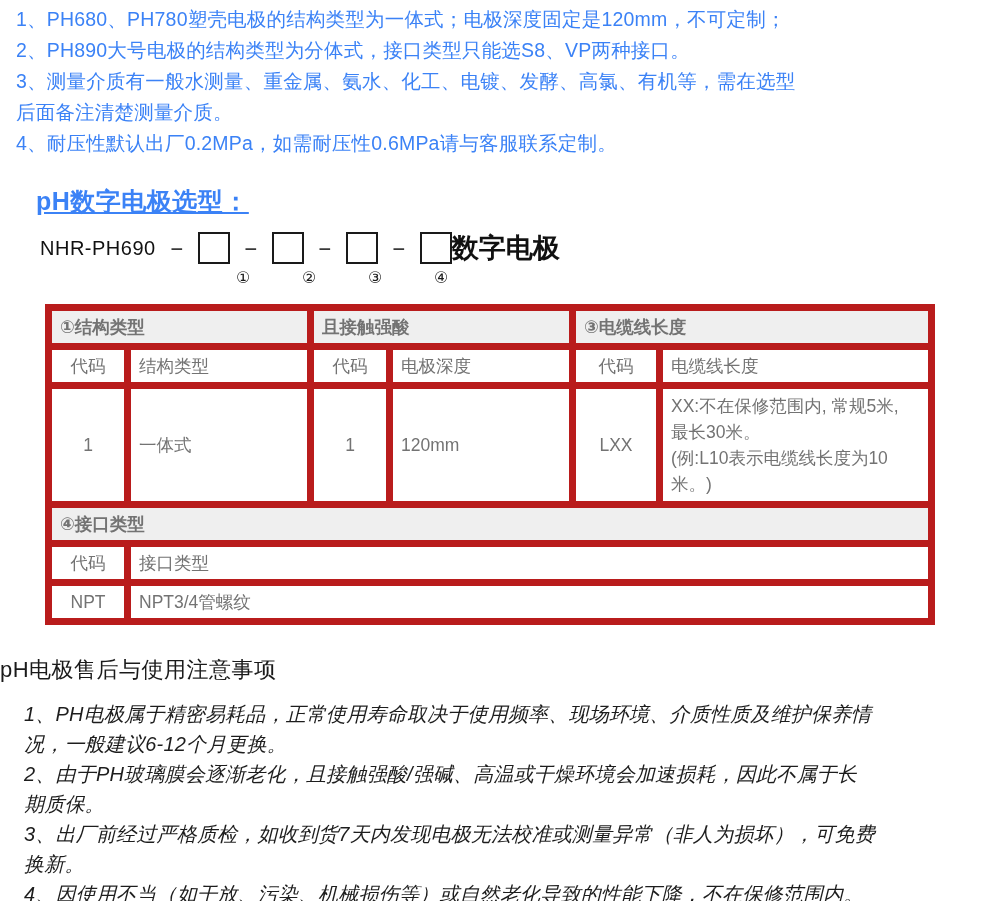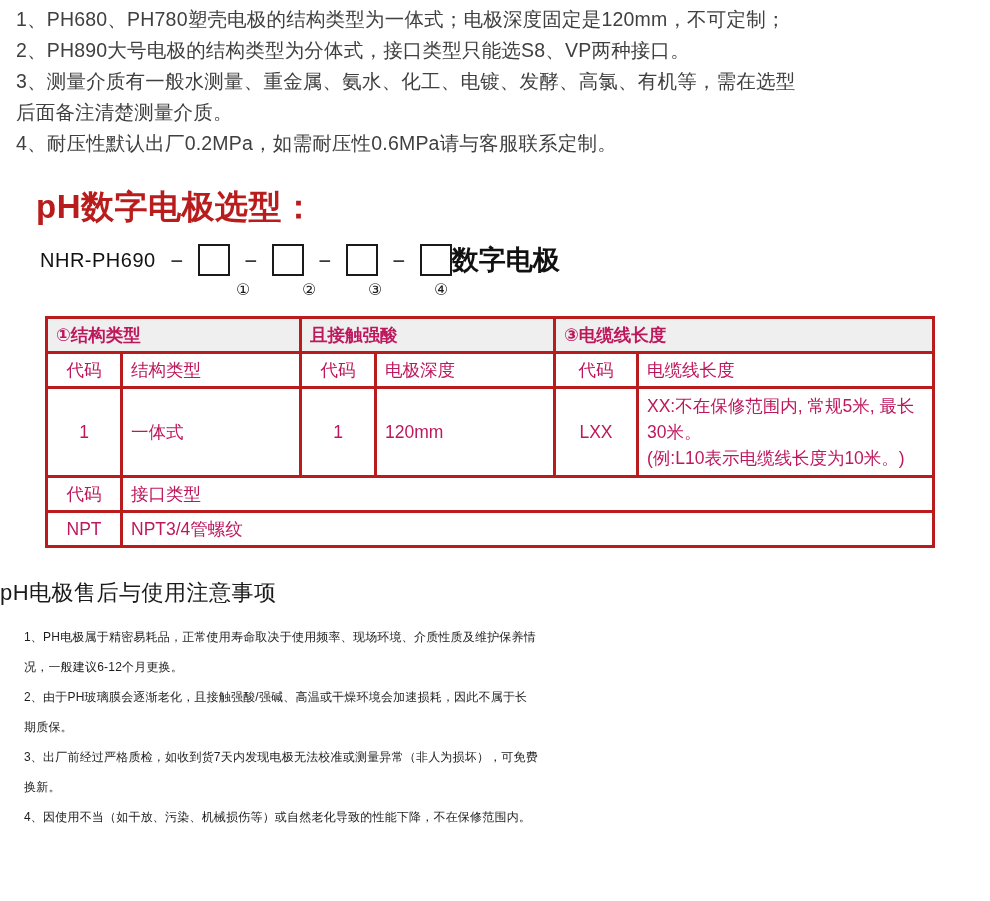--- a/index.html
+++ b/index.html
@@ -21,30 +21,31 @@
   }
 
   
   .notes {
     padding: 4px 30px 0 16px;
   }
   .note-line {
     font-size: 19.5px;
     line-height: 31px;
     letter-spacing: 0.2px;
-    color: #404040;
+    color: #3b82f6;
   }
 
   
   .section-title {
     margin: 26px 0 10px 36px;
-    font-size: 33px;
+    font-size: 25px;
     font-weight: bold;
     letter-spacing: 0.5px;
-    color: #b91c1c;
+    color: #3b82f6;
+    text-decoration: underline;
   }
 
   
   .model-row {
     display: flex;
     align-items: center;
     margin-left: 40px;
     height: 40px;
   }
   .model-prefix {
@@ -85,25 +86,25 @@
   .c4 { left: 394px; }
 
   
   .sel-table {
     margin: 14px 0 0 45px;
     width: 890px;
     border-collapse: collapse;
     background: #fff;
   }
   .sel-table td {
-    border: 3px solid #b91c1c;
+    border: 7px solid #b91c1c;
     font-size: 17.5px;
     padding: 4px 8px;
     vertical-align: middle;
-    color: #be185d;
+    color: #737373;
   }
   .hdr-cell {
     background: #efefef;
     font-weight: bold;
     font-size: 18px;
   }
   .w-code { width: 56px; text-align: center; }
   .w-name1 { width: 160px; }
   .w-code2 { width: 56px; text-align: center; }
   .w-name2 { width: 160px; }
@@ -116,24 +117,25 @@
     text-align: left;
     font-size: 22px;
     margin: 30px 8px 14px 0;
     color: #1a1a1a;
     letter-spacing: 0.5px;
   }
   .after-body {
     padding: 0 26px 0 24px;
   }
   .after-line {
-    font-size: 12px;
+    font-size: 20px;
     line-height: 30px;
     color: #1d1d1d;
     letter-spacing: 0.2px;
+    font-style: italic;
   }
 </style>
 </head>
 <body>
 
 <div class="page">
 
   <div class="notes">
     <div class="note-line">1、PH680、PH780塑壳电极的结构类型为一体式；电极深度固定是120mm，不可定制；</div>
     <div class="note-line">2、PH890大号电极的结构类型为分体式，接口类型只能选S8、VP两种接口。</div>
@@ -184,20 +186,23 @@
         <td class="w-name1">一体式</td>
         <td class="w-code2 cell-center">1</td>
         <td class="w-name2">120mm</td>
         <td class="w-code3 cell-center">LXX</td>
         <td class="two-line">
           <div>XX:不在保修范围内, 常规5米, 最长30米。</div>
           <div>(例:L10表示电缆线长度为10米。)</div>
         </td>
       </tr>
       <tr>
+        <td class="hdr-cell" colspan="6">④接口类型</td>
+      </tr>
+      <tr>
         <td class="w-code">代码</td>
         <td colspan="5">接口类型</td>
       </tr>
       <tr>
         <td class="w-code cell-center">NPT</td>
         <td colspan="5">NPT3/4管螺纹</td>
       </tr>
     </tbody>
   </table>
 

